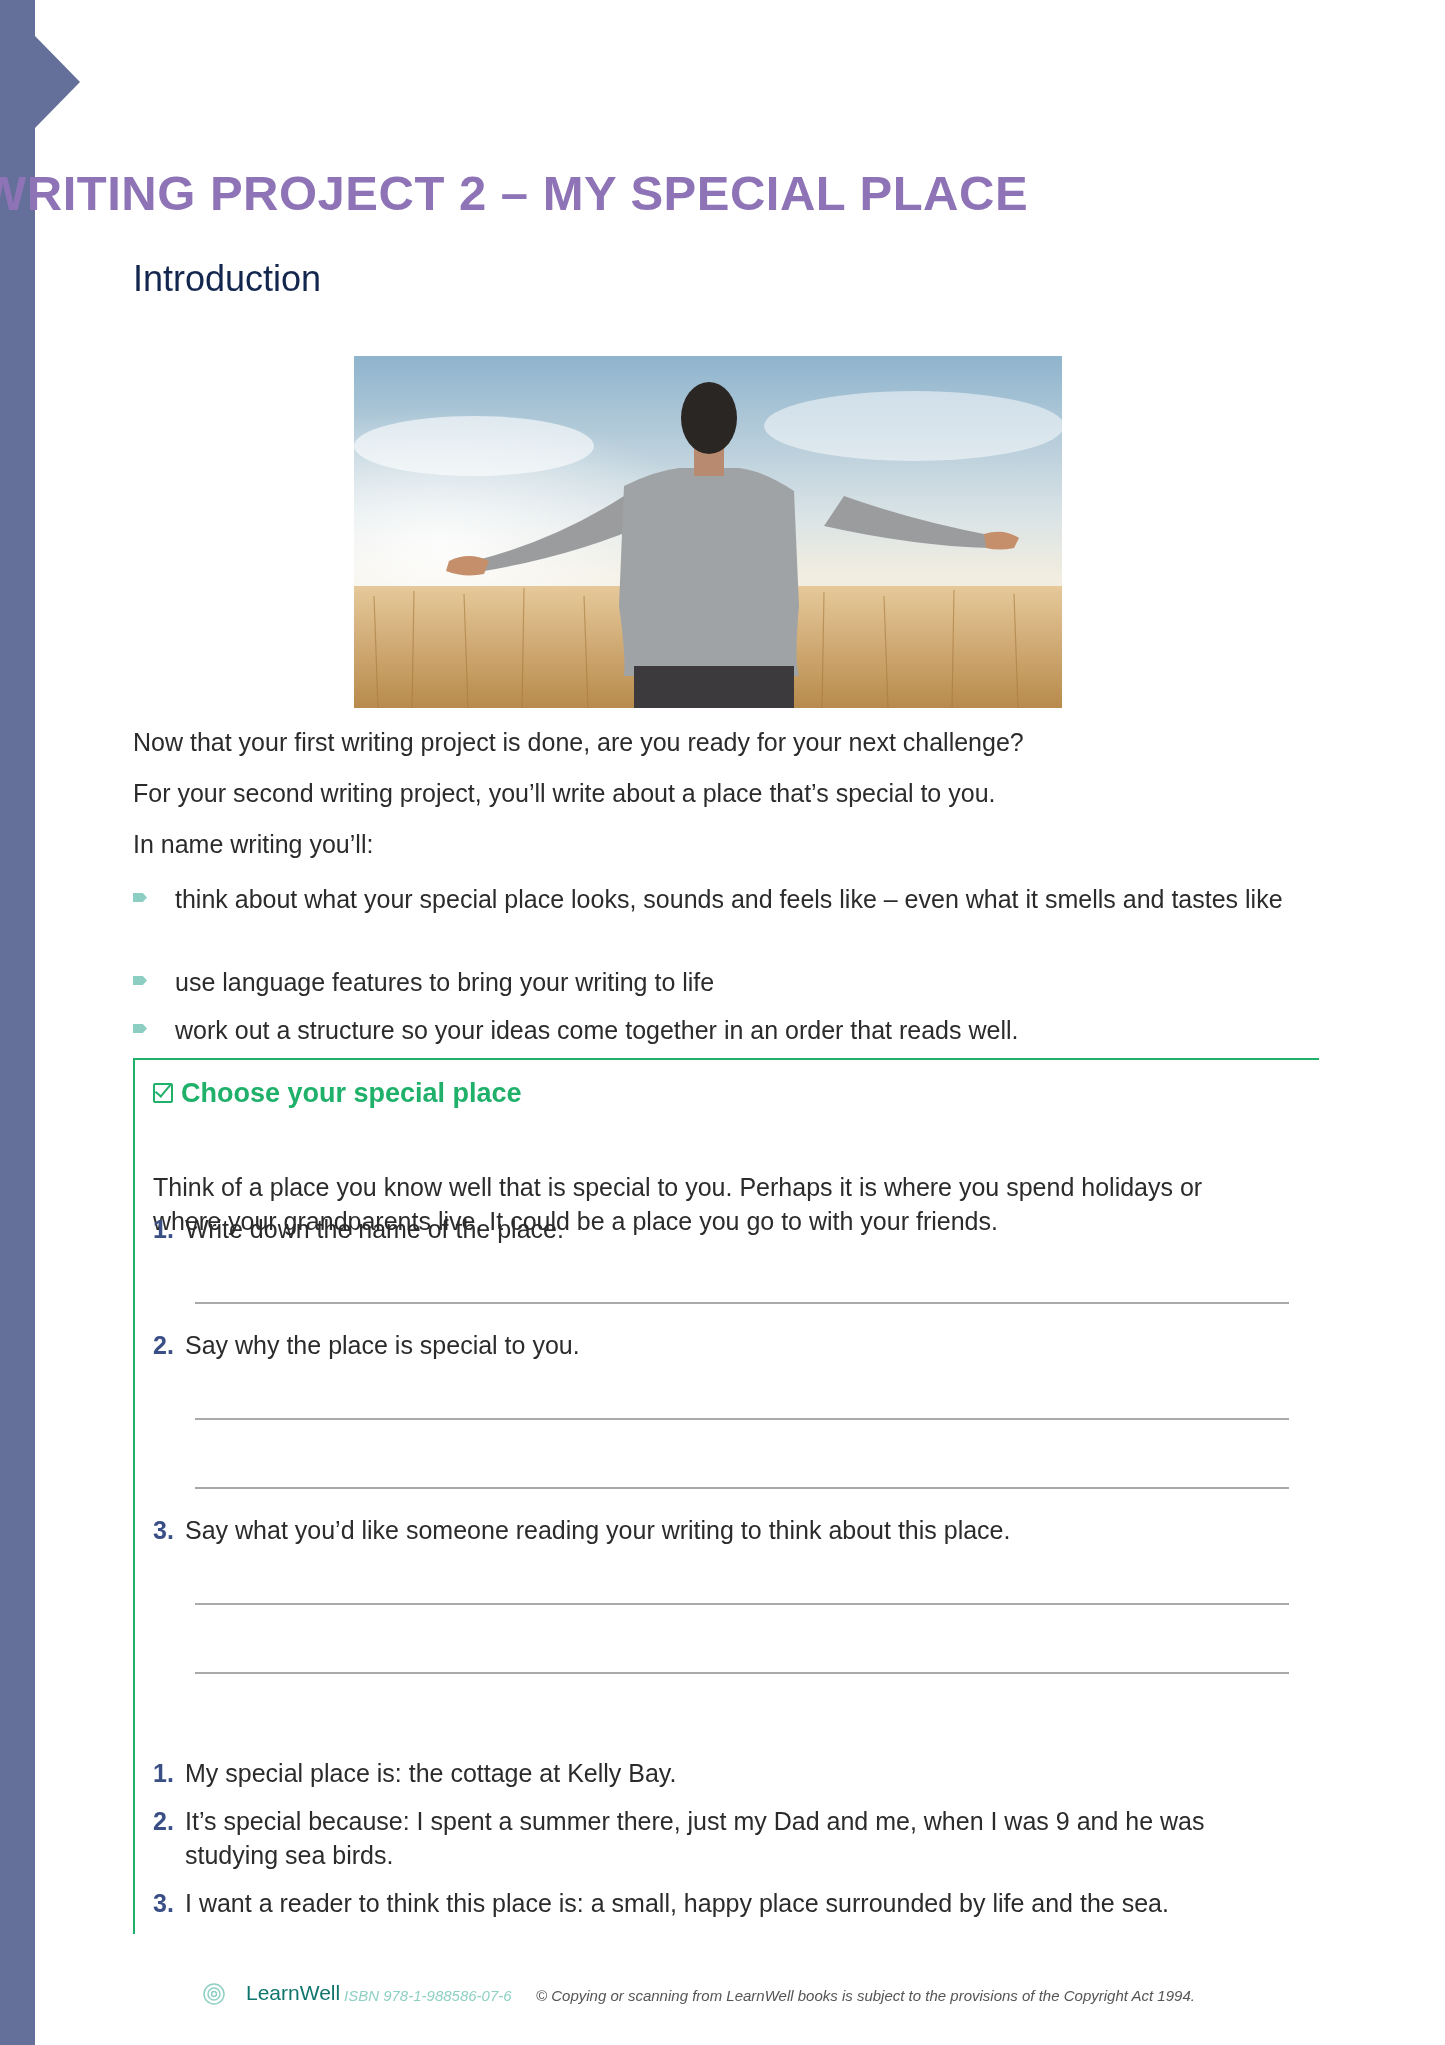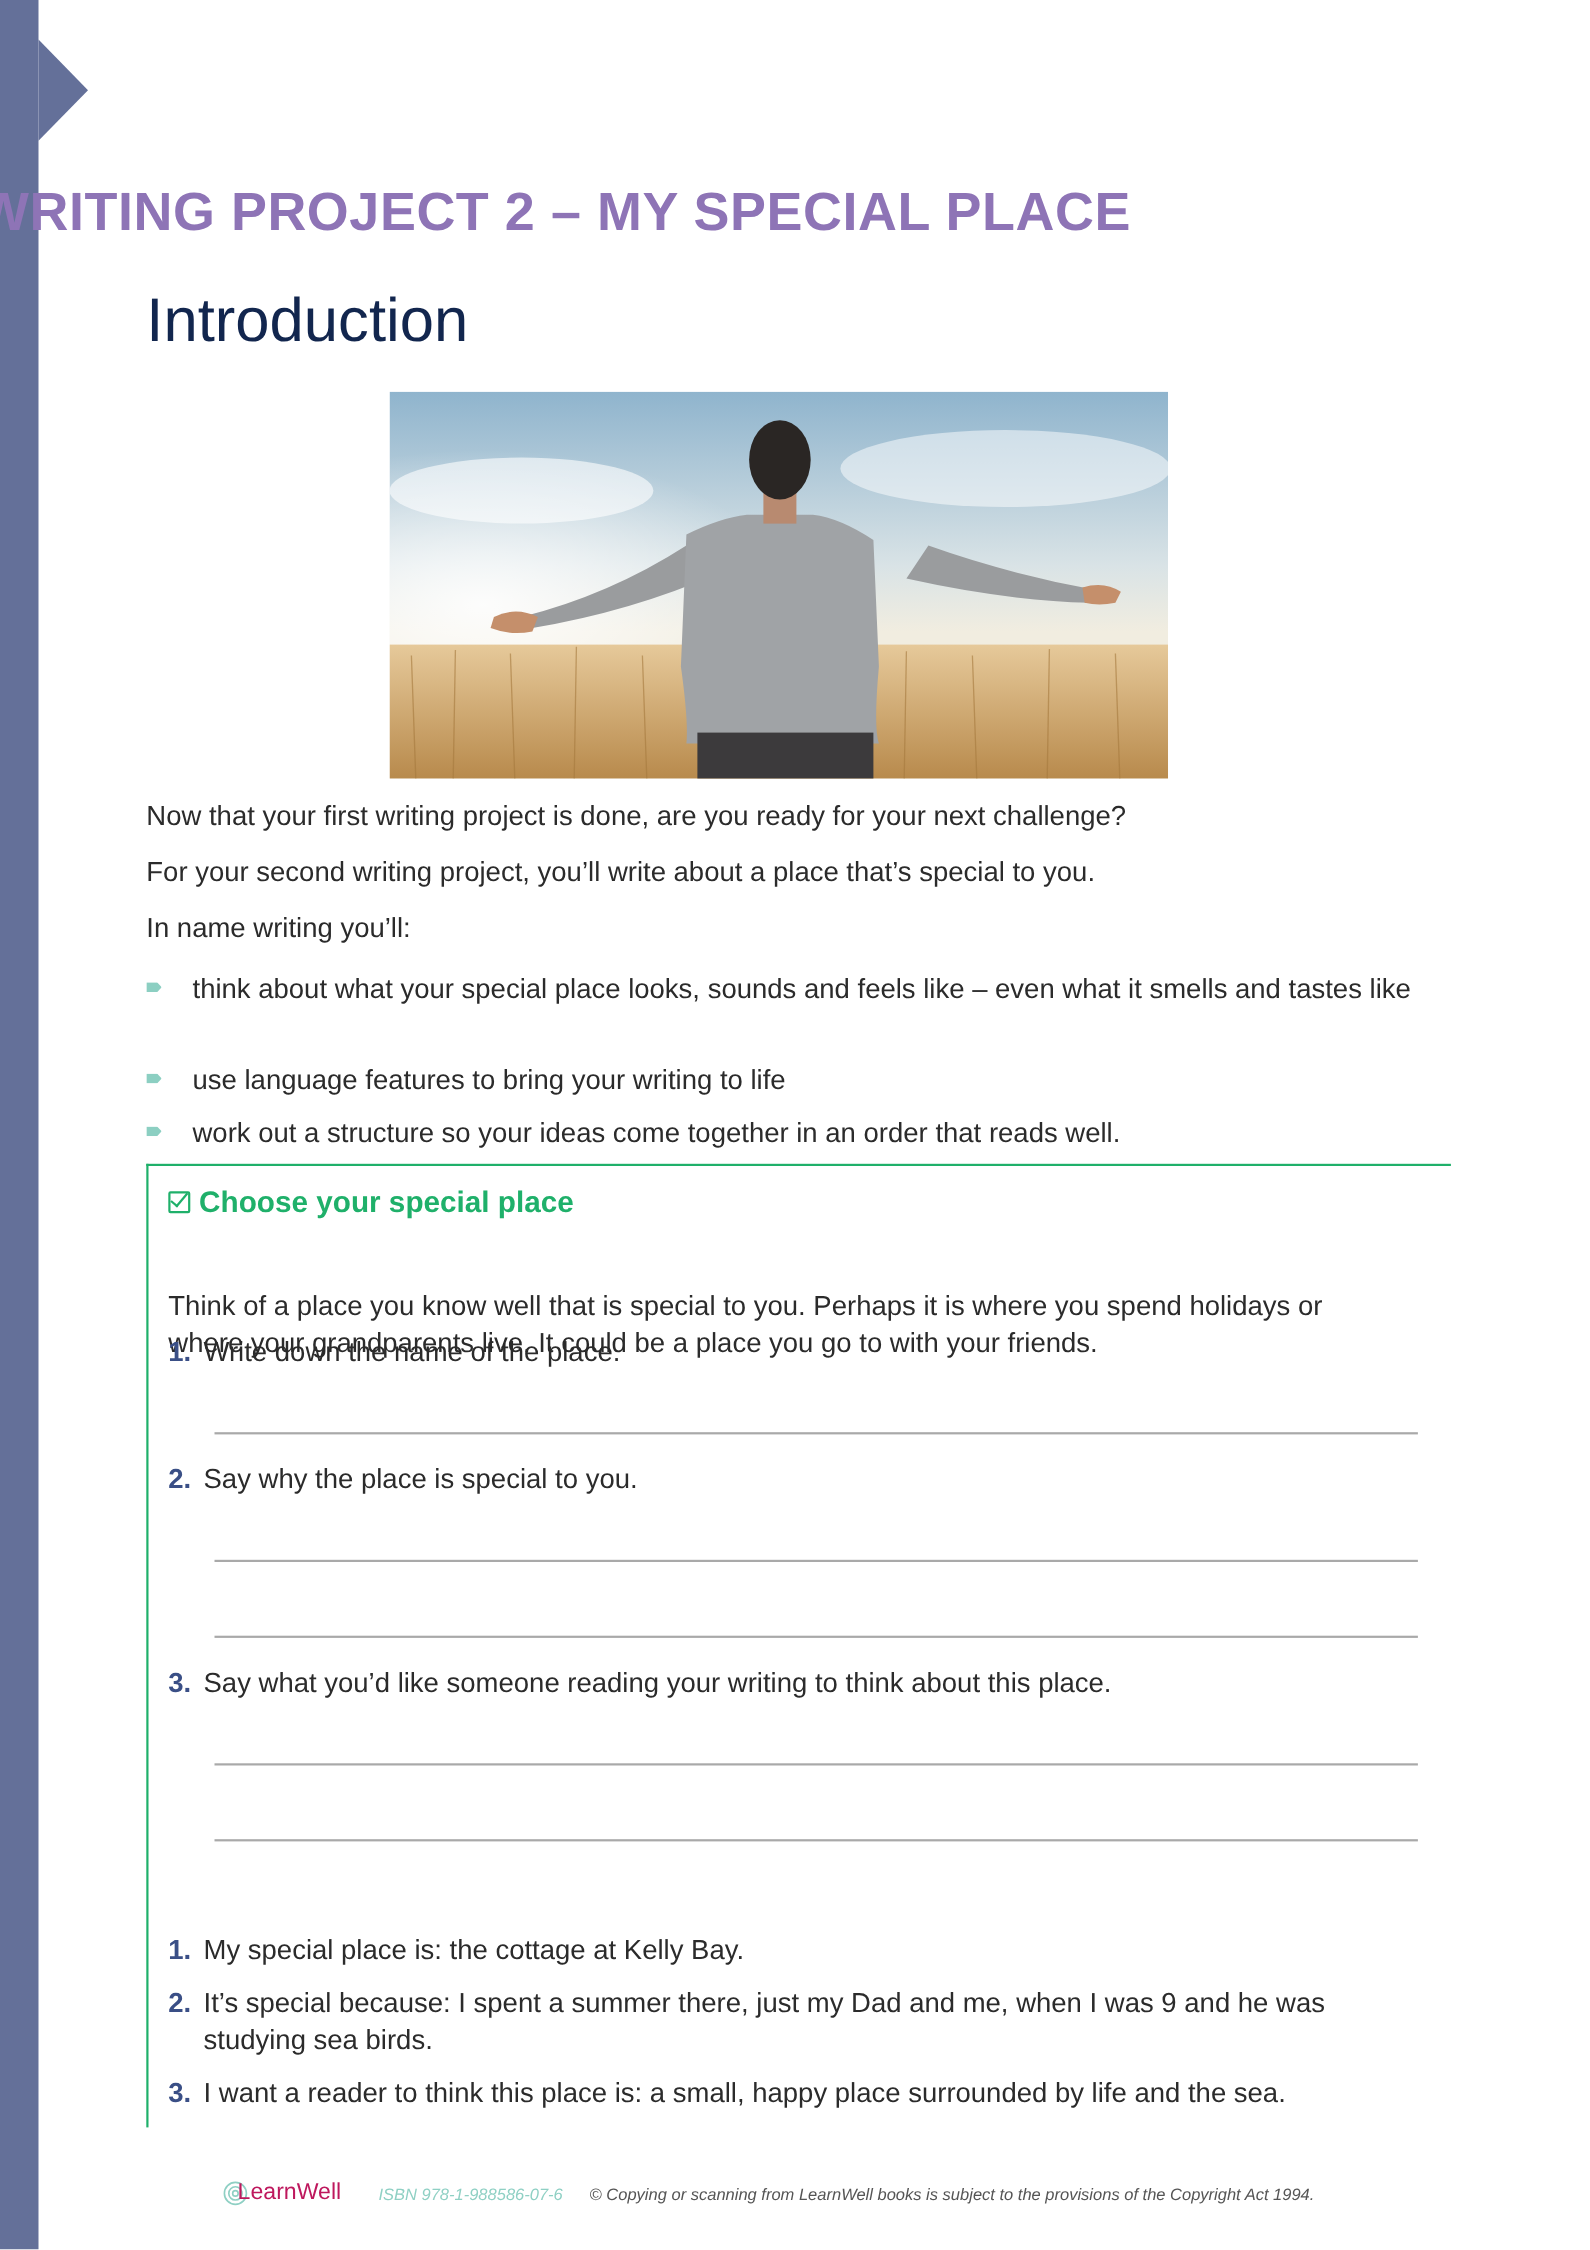--- a/index.html
+++ b/index.html
@@ -1,38 +1,38 @@
 <!DOCTYPE html>
 <html><head>
 <meta charset="utf-8">
 <style>
   html, body { margin:0; padding:0; background:#fff; }
   body { width:1445px; height:2045px; position:relative; overflow:hidden; font-family:"Liberation Sans", sans-serif; color:#2b2b2b; }
   .sidebar { position:absolute; left:0; top:0; width:35px; height:2045px; background:#647099; }
   .sidebar-arrow { position:absolute; left:35px; top:36px; width:0; height:0; border-top:46px solid transparent; border-bottom:46px solid transparent; border-left:45px solid #647099; }
   .title { position:absolute; left:0; width:1445px; top:165px; text-align:left; font-size:49px; font-weight:bold; color:#8e74b6; letter-spacing:0.5px; padding-left:0; }
   .title span { display:inline-block; margin-left:-20px; }
-  .intro-heading { position:absolute; left:133px; top:258px; font-size:56px; color:#12264e; font-weight:normal; }
+  .intro-heading { position:absolute; left:133px; top:258px; font-size:36px; color:#12264e; font-weight:normal; }
   .photo { position:absolute; left:354px; top:356px; width:708px; height:352px; overflow:hidden; }
   .p { position:absolute; left:133px; font-size:25px; color:#2b2b2b; line-height:34px; }
   .bullet { position:absolute; left:133px; font-size:25px; line-height:34px; width:1150px; }
   .bullet .mark { position:absolute; left:0; top:11px; width:14px; height:9px; background:#8ccfc2; clip-path:polygon(0 0,70% 0,100% 50%,70% 100%,0 100%); }
   .bullet .txt { display:block; margin-left:42px; }
   .box { position:absolute; left:133px; top:1058px; width:1152px; height:874px; border-top:2px solid #1fb06a; border-left:2px solid #1fb06a;padding-left:32px; }
   .box-heading { position:absolute; left:18px; top:18px; font-size:27px; font-weight:bold; color:#1fb06a; }
   .box-heading .chk { display:inline-block; width:16px; height:16px; border:2px solid #1fb06a; border-radius:2px; margin-right:8px; position:relative; top:1px; }
   .box-heading .chk:after { content:""; position:absolute; left:4px; top:-4px; width:6px; height:14px; border-right:2px solid #1fb06a; border-bottom:2px solid #1fb06a; transform:rotate(40deg); }
   .bp { position:absolute; left:18px; font-size:25px; line-height:34px; width:1120px; color:#2b2b2b; }
   .qitem { position:absolute; left:18px; font-size:25px; line-height:34px; width:1120px; }
   .qnum { position:absolute; left:0; top:0; font-weight:bold; color:#3a4f86; }
   .qtxt { display:block; margin-left:32px; }
   .line { position:absolute; left:60px; width:1094px; height:0; border-top:2px solid #a9a9a9; }
   .footer { position:absolute; top:1987px; left:202px; font-size:15px; font-style:italic; white-space:nowrap; }
   .logo-swirl { position:absolute; left:0; top:-5px; width:24px; height:24px; }
-  .logo-text { position:absolute; left:14px; top:-6px; font-size:21px; font-style:normal; color:#be185d; }
+  .logo-text { position:absolute; left:44px; top:-6px; font-size:21px; font-style:normal; color:#0f766e; }
   .isbn { position:absolute; left:142px; top:0; color:#8fd0c4; }
   .copy { position:absolute; left:334px; top:0; color:#555; }
 </style>
 </head>
 <body>
 
 <div class="sidebar"></div>
 <div class="sidebar-arrow"></div>
 
 <div class="title"><span>WRITING PROJECT 2 – MY SPECIAL PLACE</span></div>

